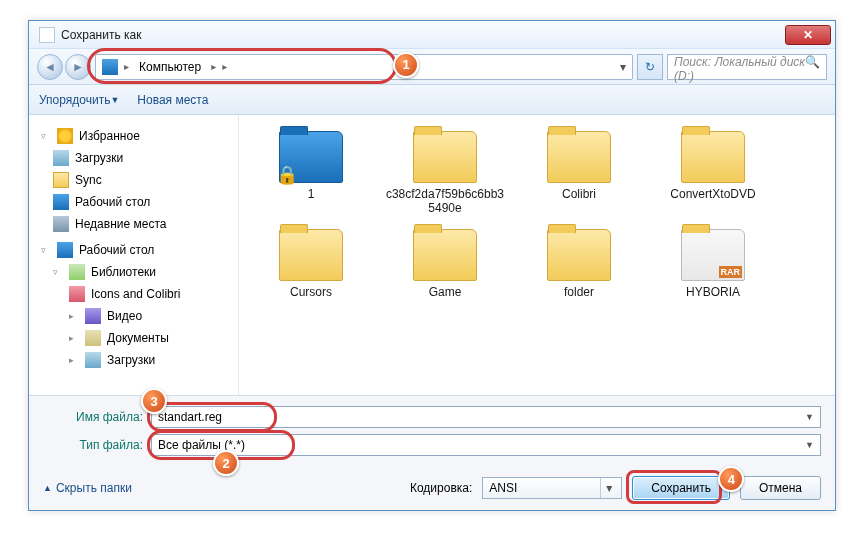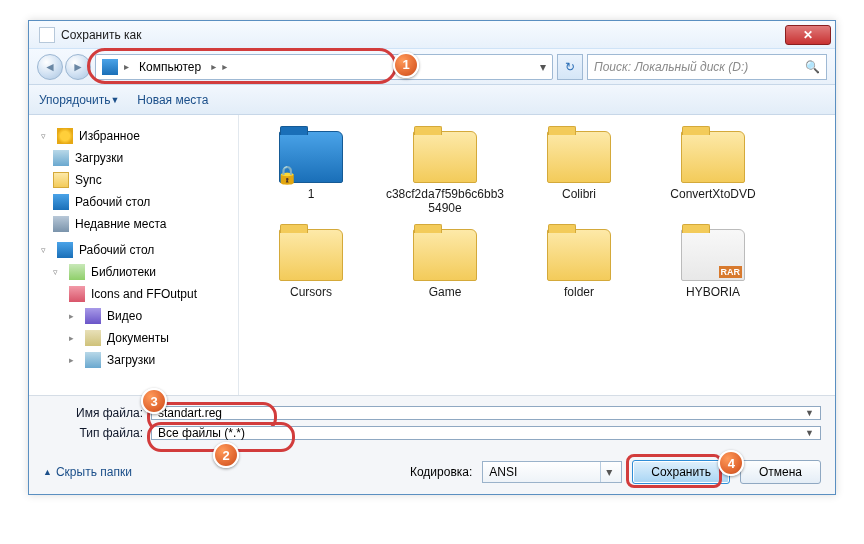--- a/index.html
+++ b/index.html
@@ -15,21 +15,21 @@
 .navcircle{width:26px;height:26px;border-radius:50%;background:radial-gradient(circle at 35% 30%,#fff,#cfe0f2 55%,#a9c3de);border:1px solid #9bb6d2;display:flex;align-items:center;justify-content:center;color:#6a87a4}
 .addrwrap{flex:1;position:relative}
 .addrbar{height:26px;border:1px solid #9fb9d4;background:#fff;border-radius:2px;display:flex;align-items:center;padding:0 6px;gap:6px}
 .addrbar .sep{color:#666;font-size:10px}
 .addrbar .crumb{padding:2px 4px}
 .addrbar .drop{margin-left:auto;color:#555}
 .callout{position:absolute;border:3px solid #d23c3c;border-radius:18px;pointer-events:none}
 .callout.c1{left:-8px;top:-6px;width:310px;height:36px}
 .bubble{position:absolute;width:26px;height:26px;border-radius:50%;background:radial-gradient(circle at 35% 30%,#ff9a5a,#e0652e 65%,#c0481a);border:2px solid #fff;box-shadow:0 1px 3px rgba(0,0,0,.4);color:#fff;font-weight:bold;display:flex;align-items:center;justify-content:center;font-size:13px}
 .refresh{width:26px;height:26px;border:1px solid #9fb9d4;background:linear-gradient(#eaf3fd,#d5e6f7);display:flex;align-items:center;justify-content:center;color:#2a6db5}
-.search{width:240px;height:26px;border:1px solid #9fb9d4;background:#fff;display:flex;align-items:center;padding:0 6px;color:#8a8a8a;font-style:italic}
+.search{width:160px;height:26px;border:1px solid #9fb9d4;background:#fff;display:flex;padding:0 6px;color:#8a8a8a;font-style:italic}
 .search .sicon{margin-left:auto;color:#2a6db5;font-style:normal}
 .toolbar{height:30px;background:linear-gradient(#f2f7fd,#e2edf8);border-bottom:1px solid #c7d7e8;display:flex;align-items:center;padding:0 10px;gap:18px;color:#1b4f8a}
 .toolbar .tbtn{display:flex;align-items:center;cursor:pointer}
 .body{display:flex;height:280px}
 .sidebar{width:210px;border-right:1px solid #e2e8ee;padding:6px 4px;overflow:hidden}
 .tree-item{display:flex;align-items:center;gap:6px;padding:3px 4px 3px 20px;white-space:nowrap}
 .tree-item.root{padding-left:8px;margin-top:4px}
 .tree-item .arrow{width:10px;color:#888;font-size:9px}
 .ico{width:16px;height:16px;display:inline-block;flex-shrink:0}
 .ico.star{background:radial-gradient(circle,#ffcf3a 40%,#e6a814 70%)}
@@ -46,22 +46,22 @@
 .fitem .ficon{width:64px;height:52px;background:linear-gradient(#fde9a8,#f3cb5a);border:1px solid #d4a93a;border-radius:2px 6px 2px 2px;position:relative}
 .fitem .ficon::before{content:"";position:absolute;left:0;top:-6px;width:26px;height:8px;background:#f3cb5a;border:1px solid #d4a93a;border-bottom:none;border-radius:2px 2px 0 0}
 .fitem.special .ficon{background:linear-gradient(#4aa3e8,#1a6fb8);border-color:#155a95}
 .fitem.special .ficon::before{background:#1a6fb8;border-color:#155a95}
 .fitem.lock .ficon::after{content:"🔒";position:absolute;left:-4px;bottom:-4px;font-size:18px}
 .fitem.rar .ficon{background:linear-gradient(#f8f8f8,#e8e8e8);border-color:#bbb}
 .fitem.rar .ficon::after{content:"RAR";position:absolute;right:2px;bottom:2px;background:#d87a2e;color:#fff;font-size:9px;padding:1px 2px;font-weight:bold}
 .fitem .flabel{color:#1a1a1a;word-break:break-word;line-height:1.2;max-height:28px;overflow:hidden}
 .bottom{border-top:1px solid #d5dde6;padding:10px 14px 6px;background:#f4f6f9}
 .fieldrow{display:flex;align-items:center;margin-bottom:6px;gap:8px;position:relative}
-.fieldrow label{width:100px;text-align:right;color:#0f172a}
-.combo{flex:1;height:14px;border:1px solid #8fa8c2;background:#fff;display:flex;align-items:center;padding:0 6px;position:relative}
+.fieldrow label{width:100px;text-align:right;color:#0f766e}
+.combo{flex:1;height:22px;border:1px solid #8fa8c2;background:#fff;display:flex;align-items:center;padding:0 6px;position:relative}
 .combo .cdrop{margin-left:auto;color:#555;font-size:9px}
 .callout.c2{border-radius:14px}
 .footer{display:flex;align-items:center;padding:8px 14px 10px;gap:10px;background:#f4f6f9}
 .hidef{display:flex;align-items:center;gap:4px;color:#1b4f8a;font-size:11px;cursor:pointer}
 .hidef .harrow{font-size:9px}
 .spacer{flex:1}
 .enc-combo{width:140px;height:22px;border:1px solid #9ab2ca;background:linear-gradient(#fff,#eef3f8);display:flex;align-items:center;padding:0 22px 0 6px;position:relative}
 .enc-combo::after{content:"▾";position:absolute;right:4px;top:0;width:16px;height:100%;display:flex;align-items:center;justify-content:center;border-left:1px solid #b8cce0;color:#555}
 .btn{height:24px;padding:0 18px;border:1px solid #8fa8c2;background:linear-gradient(#fdfeff,#e4edf6);border-radius:3px;cursor:pointer;display:flex;align-items:center}
 .btn.primary{border-color:#2f8dd6;background:linear-gradient(#dff0fc,#a8d5f4);box-shadow:inset 0 0 0 1px #fff}
@@ -140,21 +140,21 @@
             <span class="ico desktop"></span>
             <span>Рабочий стол</span>
           </div>
       <div class="tree-item">
             <span class="arrow">▿</span>
             <span class="ico lib"></span>
             <span>Библиотеки</span>
           </div>
       <div class="tree-item" style="padding-left:36px">
             <span class="ico img"></span>
-            <span>Icons and FFOutput</span>
+            <span>Icons and Colibri</span>
           </div>
       <div class="tree-item" style="padding-left:36px">
             <span class="arrow">▸</span>
             <span class="ico vid"></span>
             <span>Видео</span>
           </div>
       <div class="tree-item" style="padding-left:36px">
             <span class="arrow">▸</span>
             <span class="ico doc"></span>
             <span>Документы</span>

